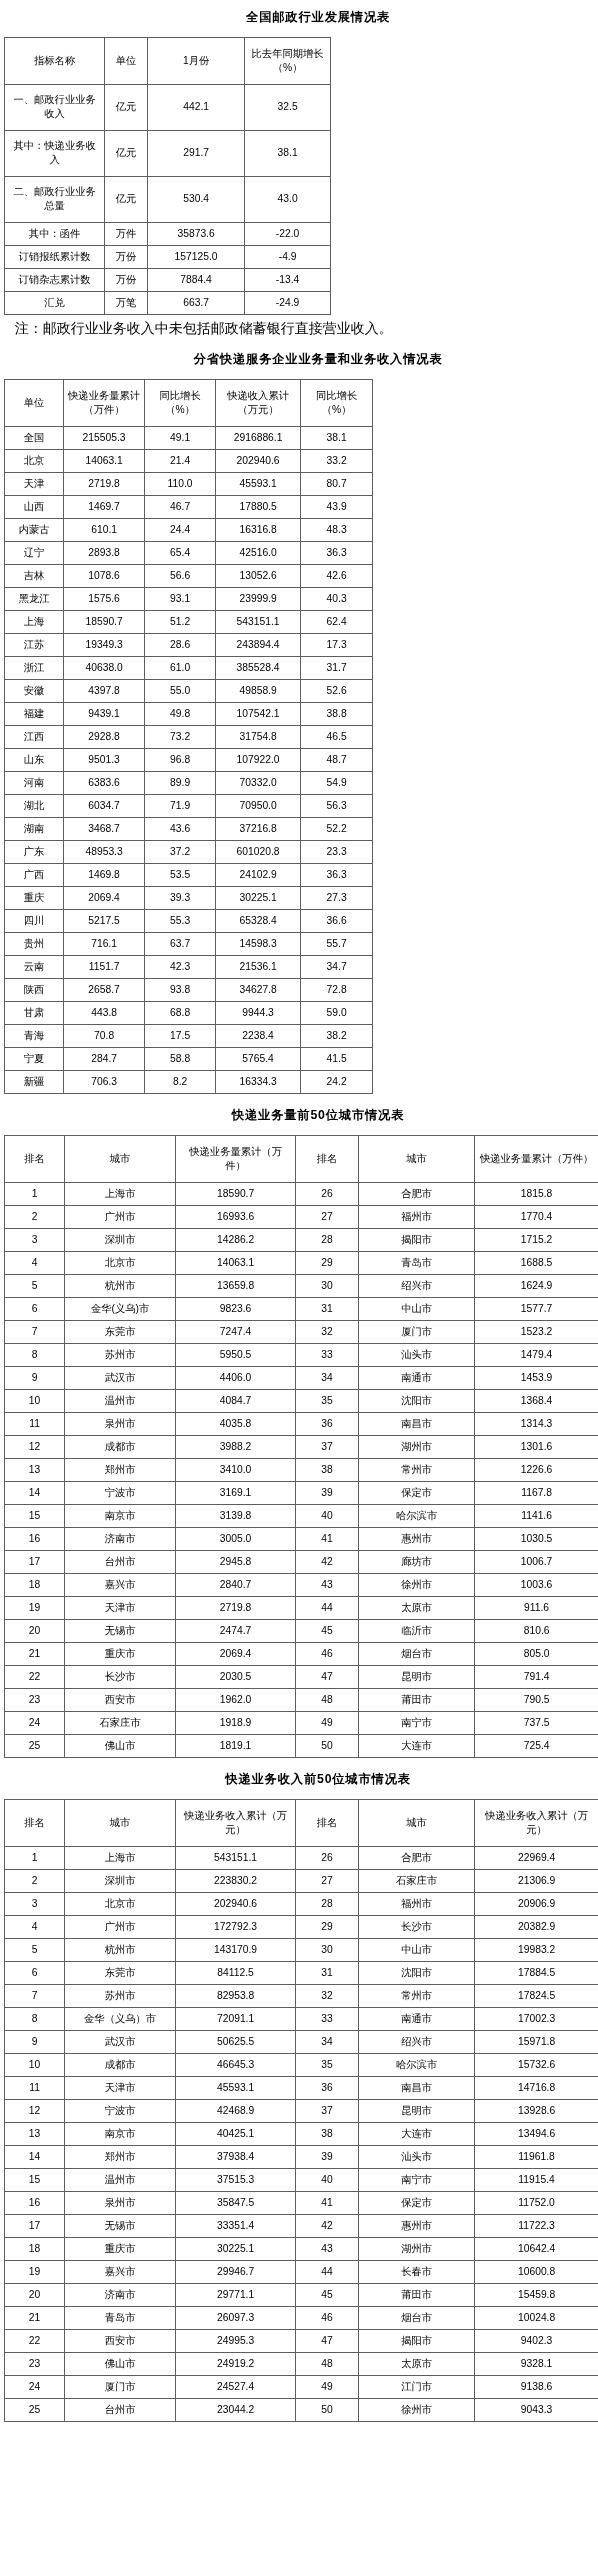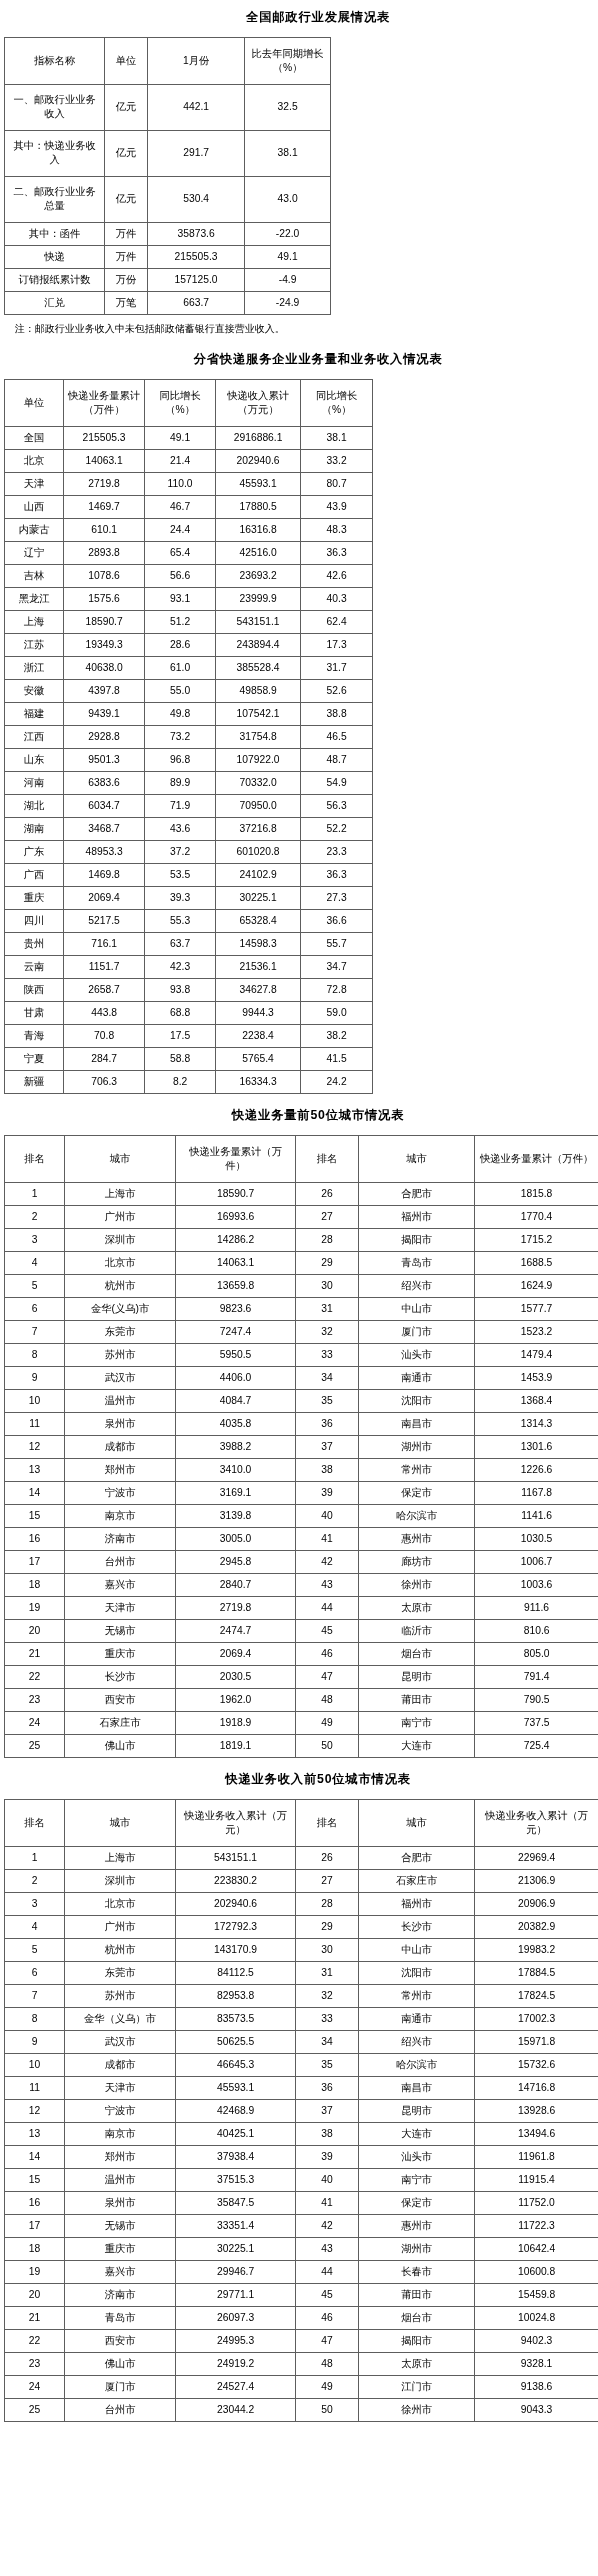--- a/index.html
+++ b/index.html
@@ -45,21 +45,21 @@
   thead th { height: 47px; }
 
   .t1 { width: 327px; padding-left: 36px; }
   .t2 { width: 369px; }
   .t3, .t4 { width: 594px; }
 
   
   .t1 tbody tr:nth-child(-n+3) td { height: 46px; }
 
   .note {
-    font-size: 10px;
+    font-size: 14px;
     line-height: 13px;
     margin: 7.4px 0 16.4px 10.7px;
   }
 </style>
 </head>
 <body>
 
 <div class="page">
 
   <div class="tbl-title first">全国邮政行业发展情况表</div>
@@ -98,30 +98,30 @@
           <td>530.4</td>
           <td>43.0</td>
         </tr>
         <tr>
           <td>其中：函件</td>
           <td>万件</td>
           <td>35873.6</td>
           <td>-22.0</td>
         </tr>
         <tr>
-          <td>快递</td>
-          <td>万件</td>
-          <td>215505.3</td>
-          <td>49.1</td>
-        </tr>
-        <tr>
           <td>订销报纸累计数</td>
           <td>万份</td>
           <td>157125.0</td>
           <td>-4.9</td>
+        </tr>
+        <tr>
+          <td>订销杂志累计数</td>
+          <td>万份</td>
+          <td>7884.4</td>
+          <td>-13.4</td>
         </tr>
         <tr>
           <td>汇兑</td>
           <td>万笔</td>
           <td>663.7</td>
           <td>-24.9</td>
         </tr>
       </tbody>
   </table>
 
@@ -186,21 +186,21 @@
           <td>辽宁</td>
           <td>2893.8</td>
           <td>65.4</td>
           <td>42516.0</td>
           <td>36.3</td>
         </tr>
         <tr>
           <td>吉林</td>
           <td>1078.6</td>
           <td>56.6</td>
-          <td>23693.2</td>
+          <td>13052.6</td>
           <td>42.6</td>
         </tr>
         <tr>
           <td>黑龙江</td>
           <td>1575.6</td>
           <td>93.1</td>
           <td>23999.9</td>
           <td>40.3</td>
         </tr>
         <tr>
@@ -652,21 +652,21 @@
           <td>7</td>
           <td>苏州市</td>
           <td>82953.8</td>
           <td>32</td>
           <td>常州市</td>
           <td>17824.5</td>
         </tr>
         <tr>
           <td>8</td>
           <td>金华（义乌）市</td>
-          <td>83573.5</td>
+          <td>72091.1</td>
           <td>33</td>
           <td>南通市</td>
           <td>17002.3</td>
         </tr>
         <tr>
           <td>9</td>
           <td>武汉市</td>
           <td>50625.5</td>
           <td>34</td>
           <td>绍兴市</td>

